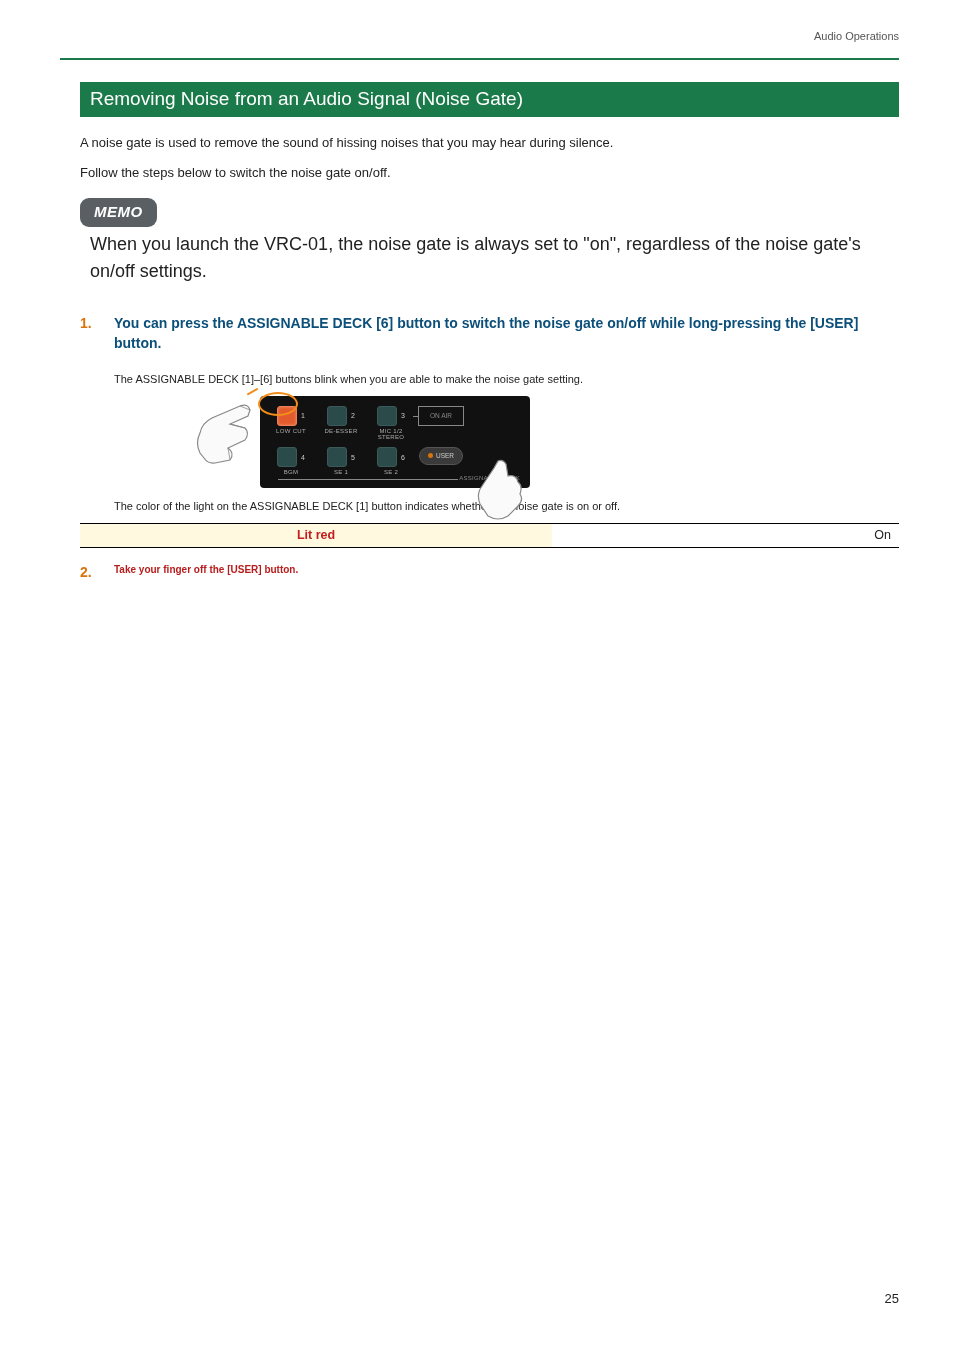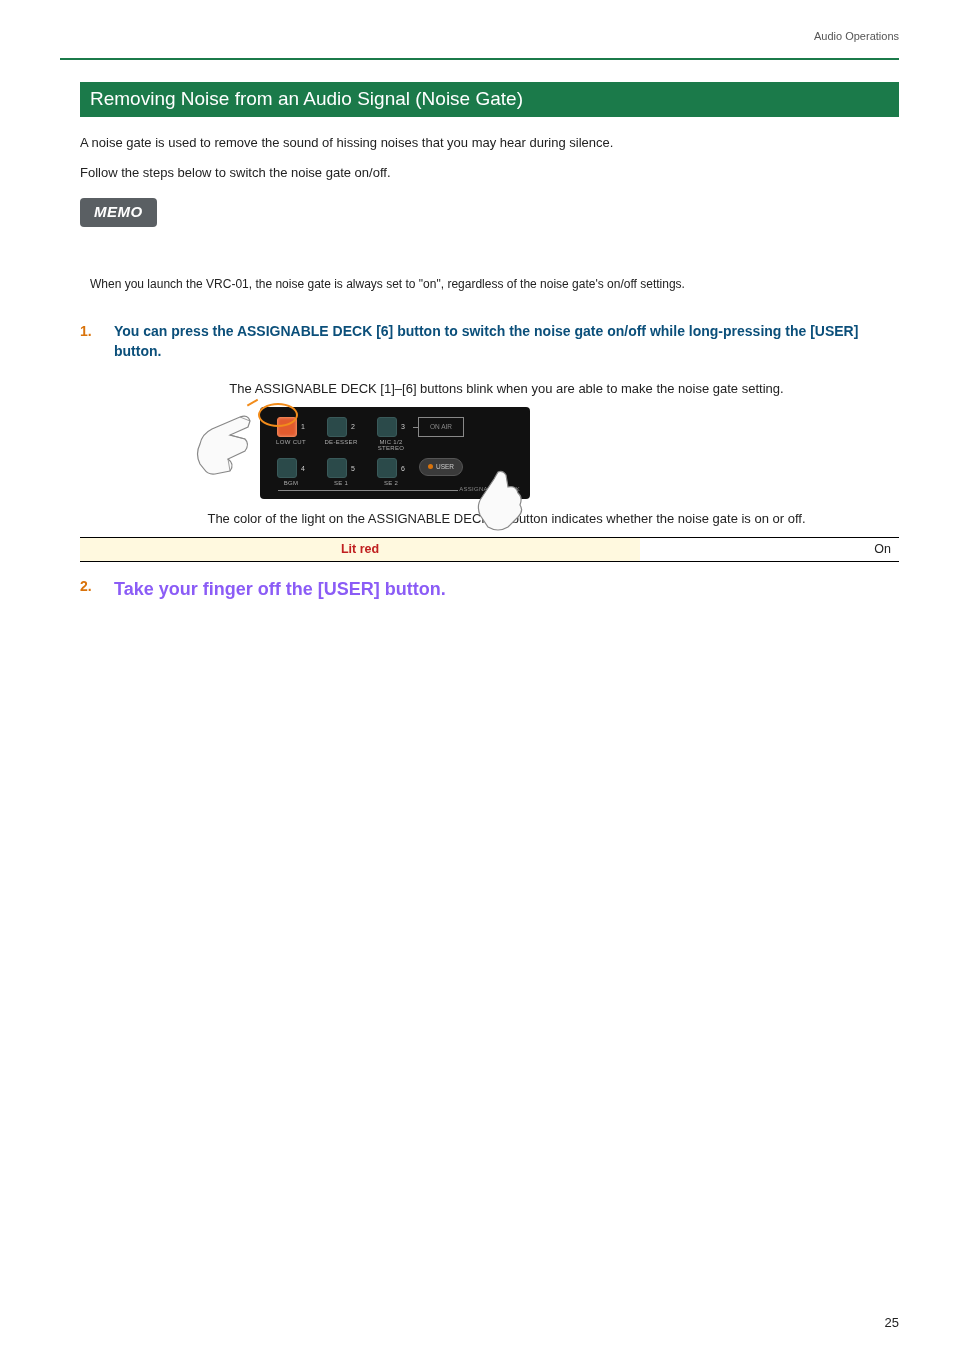--- a/index.html
+++ b/index.html
@@ -41,59 +41,57 @@
   .para {
     margin-bottom: 10px;
   }
   .memo-badge {
     display: inline-block;
     background: #5a5f63;
     color: #fff;
     font-weight: 700;
     font-size: 15px;
     padding: 3px 14px;
-    border-radius: 4px;
+    border-radius: 9px;
     letter-spacing: 0.5px;
     margin-top: 6px;
     margin-bottom: 4px;
     font-style: italic;
   }
   .memo-text {
-    font-size: 12px;
+    font-size: 18px;
     margin-left: 10px;
     margin-bottom: 28px;
-    margin-top: 44px;
   }
   .step {
     display: flex;
     margin-bottom: 18px;
   }
   .step-num {
     color: #d9730b;
     font-weight: 700;
     font-size: 14px;
     width: 34px;
     flex-shrink: 0;
   }
   .step-text-blue {
     color: #0b4f7a;
     font-weight: 700;
     font-size: 14px;
     line-height: 1.45;
   }
   .step-text-bold {
     font-weight: 700;
-    font-size: 18px;
-    color: #8b5cf6;
+    font-size: 10px;
+    color: #b91c1c;
   }
   .sub {
     margin-left: 34px;
-    font-size: 13px;
+    font-size: 11px;
     margin-bottom: 8px;
-    text-align: center;
   }
   
   .device-wrap {
     margin-left: 120px;
     margin-top: 6px;
     margin-bottom: 10px;
     position: relative;
     width: 340px;
   }
   .deck {
@@ -179,28 +177,28 @@
   }
   .tbl td {
     border-top: 1px solid #000;
     border-bottom: 1px solid #000;
     padding: 2px 8px;
   }
   .tbl .c1 {
     background: #fff9df;
     text-align: center;
     font-weight: 700;
-    width: 560px;
+    width: 472px;
   }
   .tbl .red { color: #c02020; }
   .tbl .green { color: #1b8a3a; }
   .tbl .c2 { text-align: right; padding-left: 20px; }
   .page-num {
     position: absolute;
-    bottom: 20px;
+    bottom: 44px;
     right: 55px;
     font-size: 13px;
     color: #222;
   }
 </style>
 </head>
 <body>
 
 <div class="header-right">Audio Operations</div>
 <hr class="header-rule">

